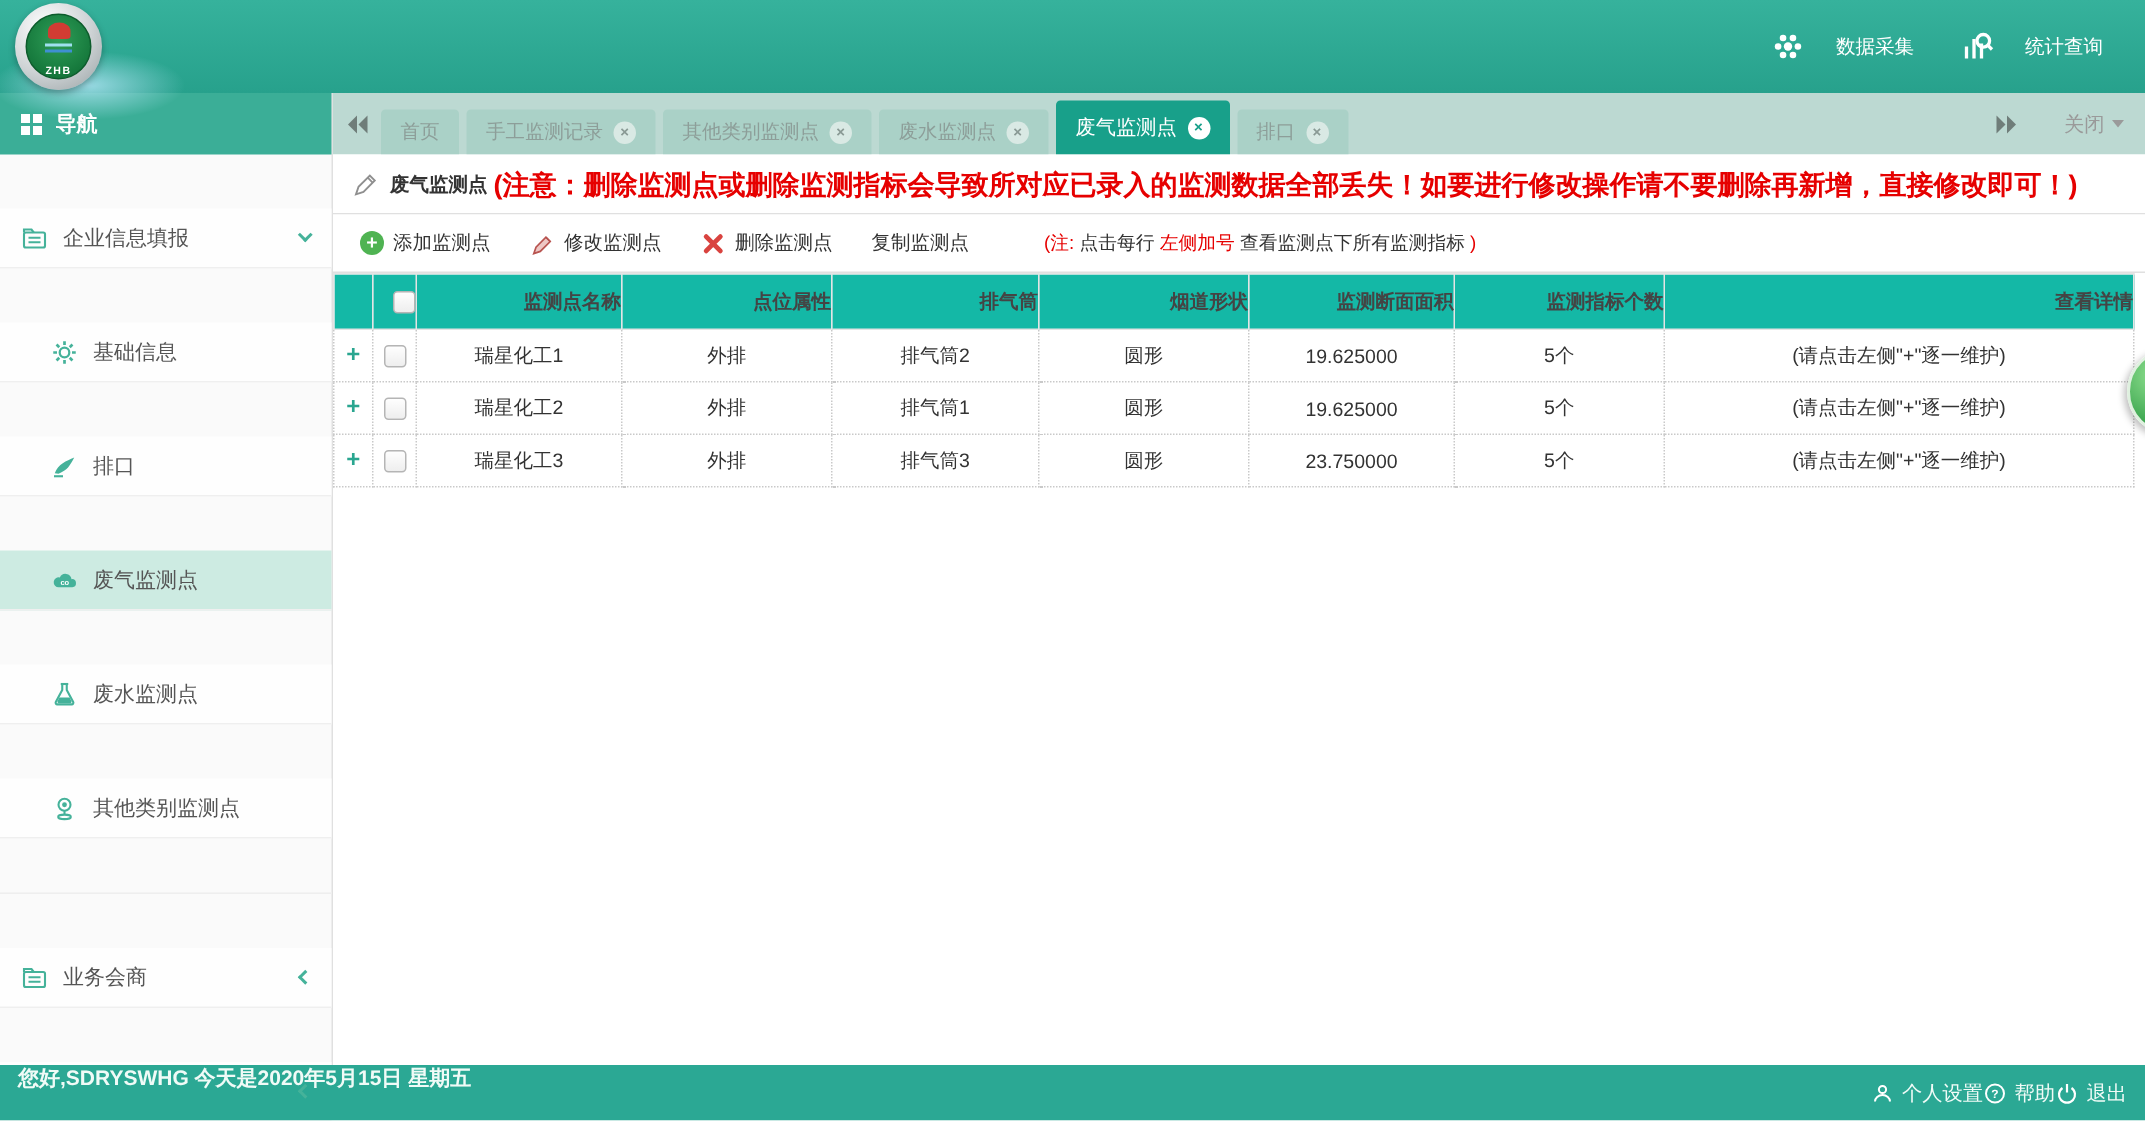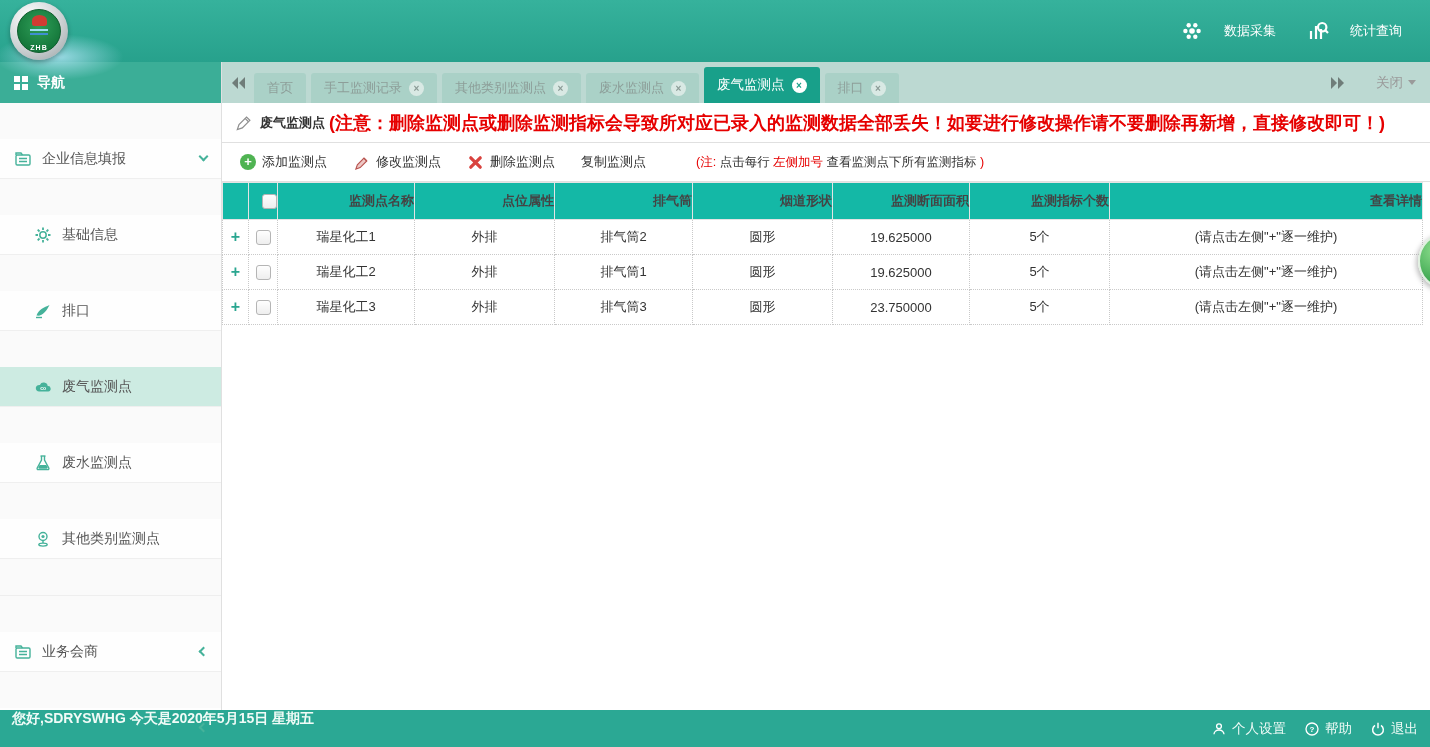--- a/index.html
+++ b/index.html
@@ -101,21 +101,21 @@
          background:linear-gradient(#fefefe,#eeeeee); vertical-align:middle; cursor:pointer; }
 
   .float-badge { position:fixed; right:-46px; top:232px; width:58px; height:58px; border-radius:50%;
                  background:radial-gradient(circle at 32% 30%, #90e090, #2f9d45 72%);
                  border:2px solid #dff0df; box-shadow:-2px 2px 5px rgba(0,0,0,.25); cursor:pointer; z-index:9; }
 
   
   .footer { height:37px; flex:0 0 auto; background:#2ba894; color:#f0fbf7; display:flex;
             padding:0 12px; }
   .footer-greeting { font-size:14px; font-weight:bold; }
-  .footer-right { margin-left:auto; display:flex; align-items:center; gap:18px; font-size:13.5px; }
+  .footer-right { margin-left:auto; display:flex; align-items:center; gap:0; font-size:13.5px; }
   .footer-link { display:flex; align-items:center; gap:5px; cursor:pointer; }
 
   svg { display:block; }
 </style>
 </head>
 <body>
 
 <div class="app">
 
   <header class="topbar">

